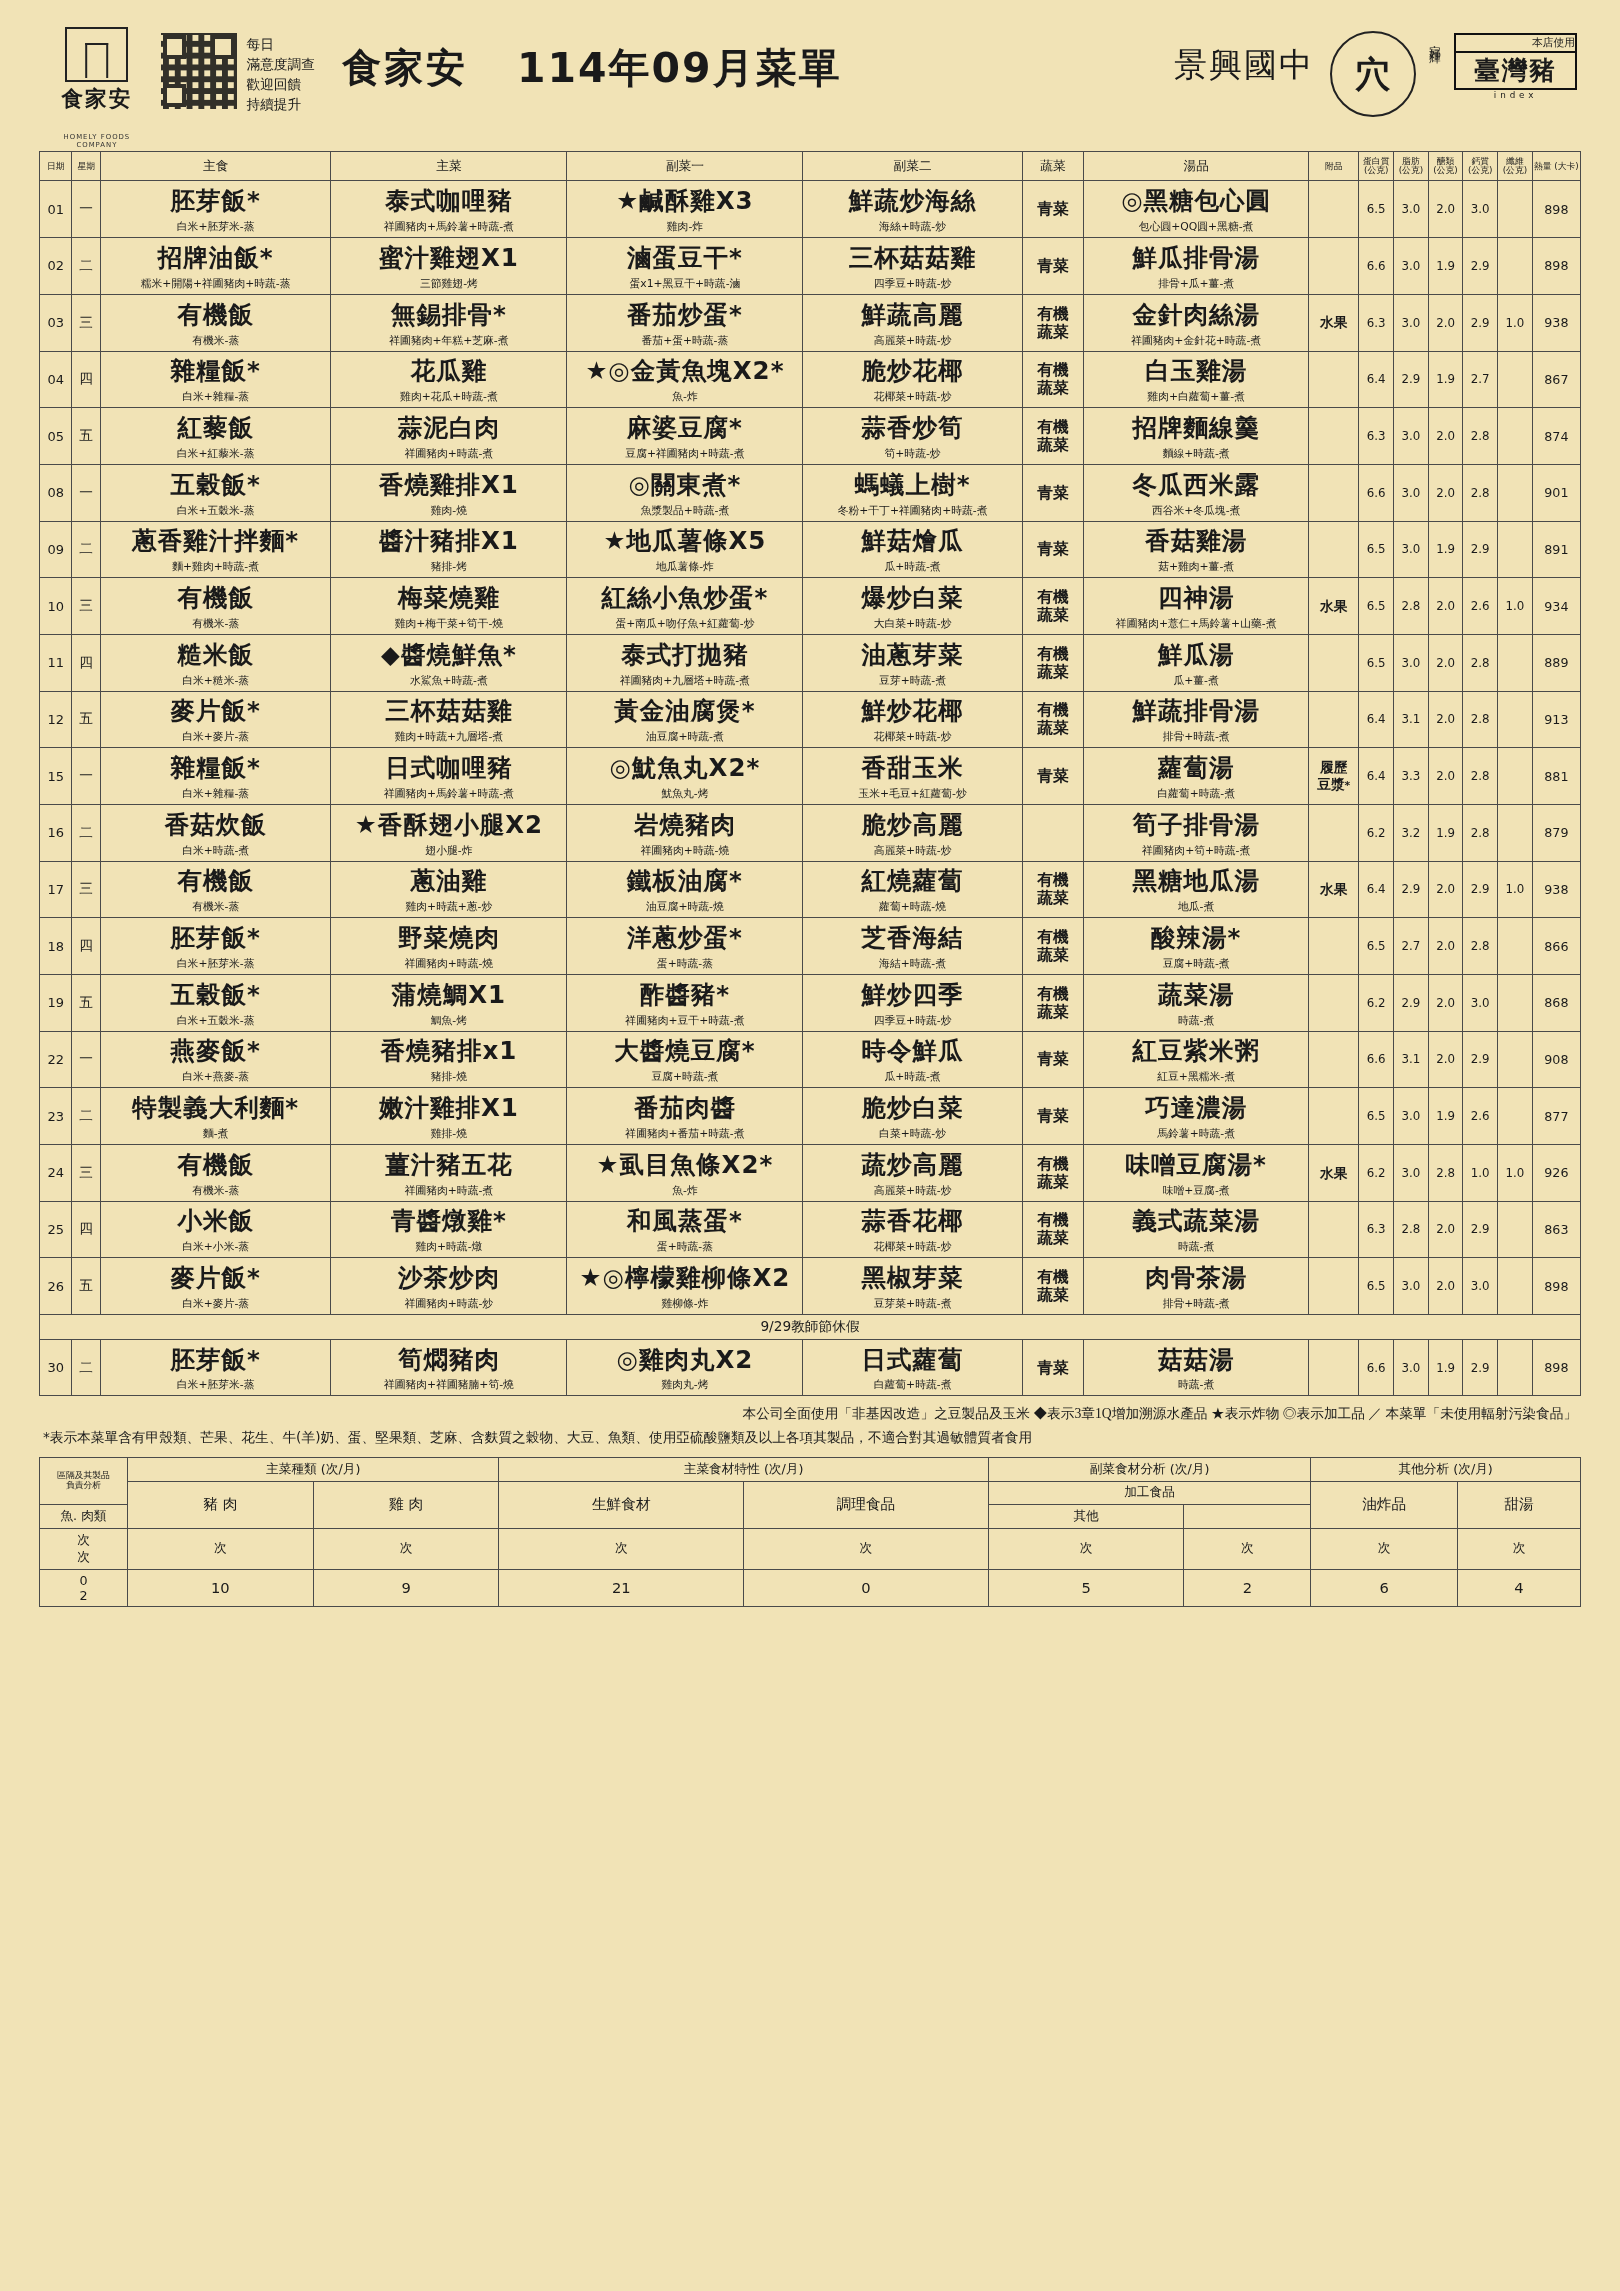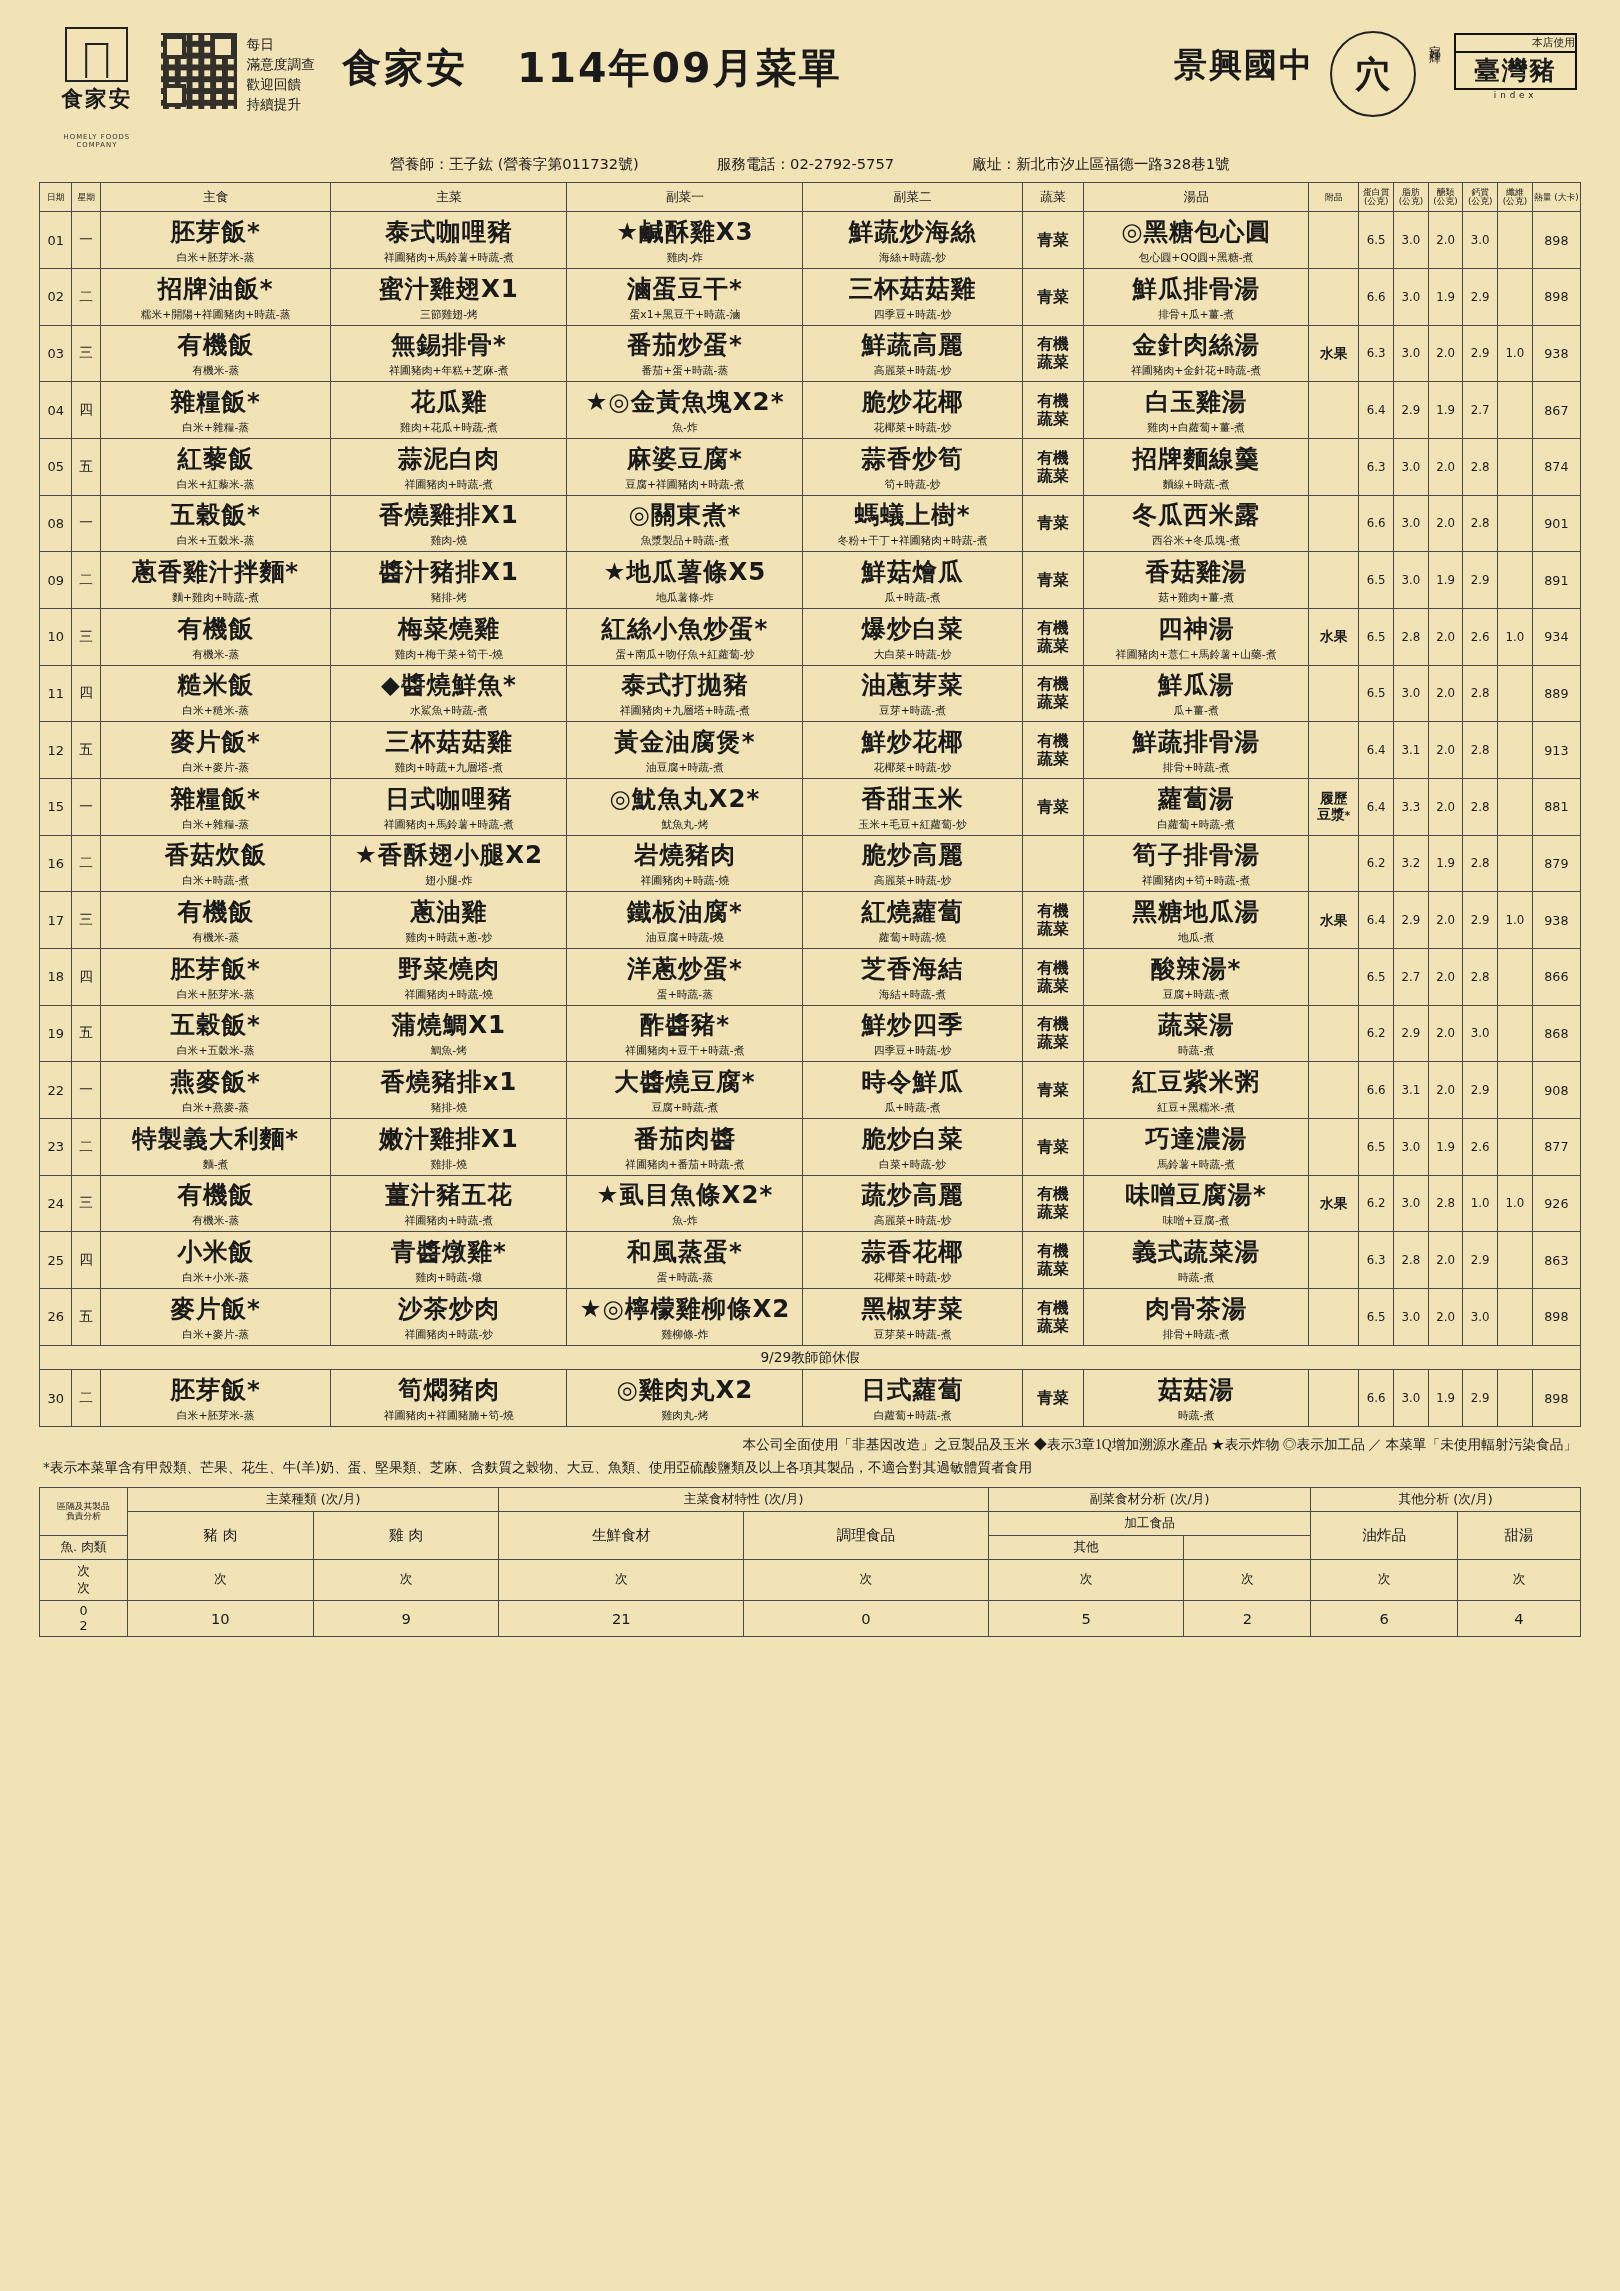--- a/index.html
+++ b/index.html
@@ -23,21 +23,21 @@
   .qr { width:76px; height:76px; flex:0 0 auto; margin-top:5.9px; position:relative; background:
      repeating-linear-gradient(90deg,#111 0 5.9px,transparent 5.9px 11.8px),
      repeating-linear-gradient(0deg,#111 0 5.9px,transparent 5.9px 11.8px);
      background-size:11.8px 11.8px; opacity:.85; border:2px solid transparent; }
   .qr-mask { position:absolute; inset:0; }
   .qr-mask i { position:absolute; width:23.5px; height:23.5px; border:4.9px solid #111; background:#f1e3b6; }
   .qr-mask i.tl{left:0;top:0}.qr-mask i.tr{right:0;top:0}.qr-mask i.bl{left:0;bottom:0}
   .survey { font-size:13.7px; line-height:1.45; margin-top:7.8px; flex:0 0 auto; }
   .brand { font-size:39px; font-weight:bold; letter-spacing:2.9px; margin:13.7px 13.7px 0 17.6px; flex:0 0 auto; }
   .title { font-size:41px; font-weight:bold; letter-spacing:2px; margin:13.7px 0 0 25.5px; flex:1 1 auto; }
-  .school { font-size:33px; font-weight:bold; margin:15.7px 5.9px 0 0; flex:0 0 auto; letter-spacing:2px;}
+  .school { font-size:33px; font-weight:normal; margin:15.7px 5.9px 0 0; flex:0 0 auto; letter-spacing:2px;}
   .stamp { width:86px; height:86px; border-radius:50%; border:2.9px solid #222; display:flex;
      align-items:center; justify-content:center; font-size:35px; font-weight:bold; margin-top:3.9px; flex:0 0 auto;}
   .pork-badge { width:123px; flex:0 0 auto; margin-top:5.9px; text-align:center; }
   .pork-badge .top { font-size:10.8px; border:2px solid #111; border-bottom:none; padding:1px 0;text-align:right; }
   .pork-badge .big { font-size:25.5px; font-weight:bold; border:2px solid #111; padding:0 0;
      letter-spacing:2px; }
   .pork-badge .bot { font-size:8.8px; letter-spacing:3.9px; }
   .hao { font-size:11.8px; writing-mode:vertical-rl; margin-top:7.8px; line-height:1.6; flex:0 0 auto;}
 
   .subhdr { display:flex; justify-content:center; gap:78px; font-size:14.7px; padding:3.9px 0 7.8px 0; }
@@ -96,25 +96,20 @@
     <div class="school">景興國中</div>
     <div class="stamp">穴</div>
     <div class="hao">完 好 輝</div>
     <div class="pork-badge">
       <div class="top">本店使用</div>
       <div class="big">臺灣豬</div>
       <div class="bot">index</div>
     </div>
   </div>
 
-  <div class="subhdr">
-    <span>營養師：王子鈜 (營養字第011732號)</span>
-    <span>服務電話：02-2792-5757</span>
-    <span>廠址：新北市汐止區福德一路328巷1號</span>
-  </div>
 
   <table>
     <colgroup>
       <col style="width:29px">
         <col style="width:25.5px">
       <col style="width:206px">
         <col style="width:211px">
         <col style="width:211px">
       <col style="width:196px">
         <col style="width:55px">

